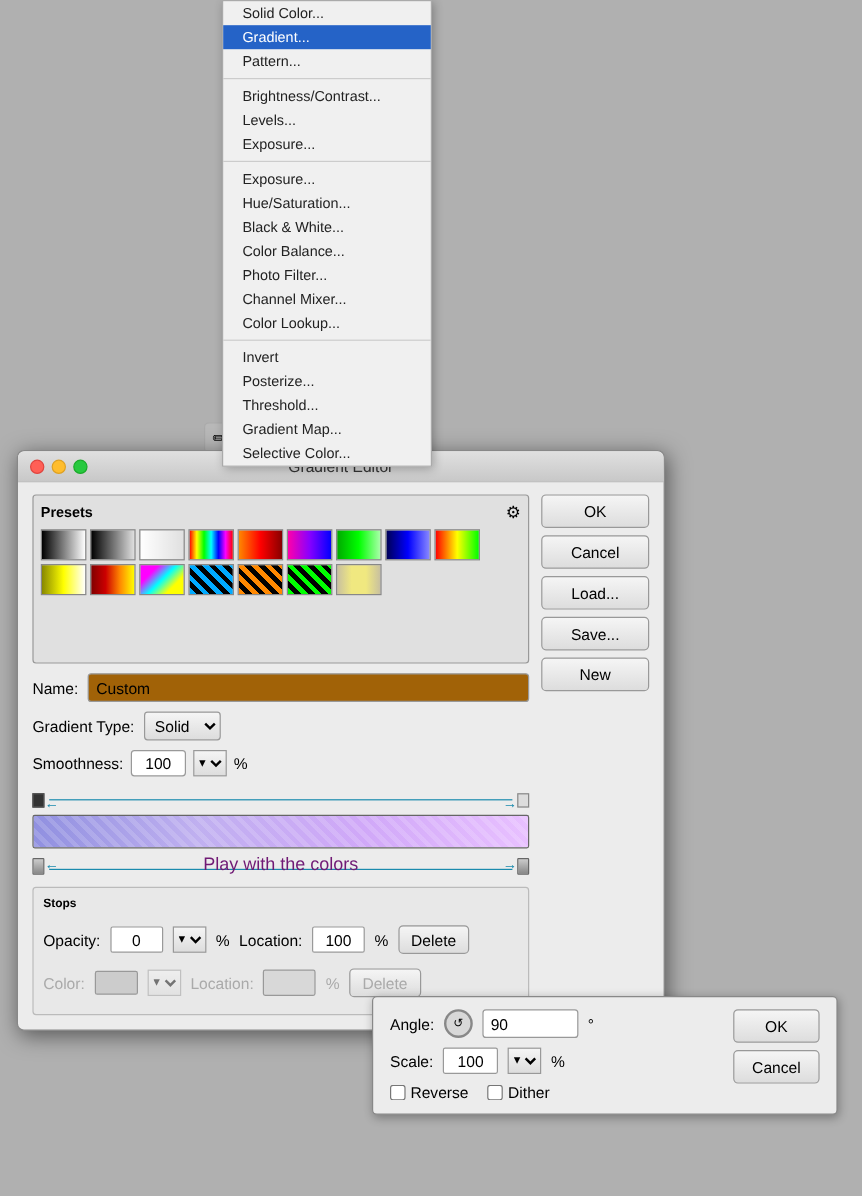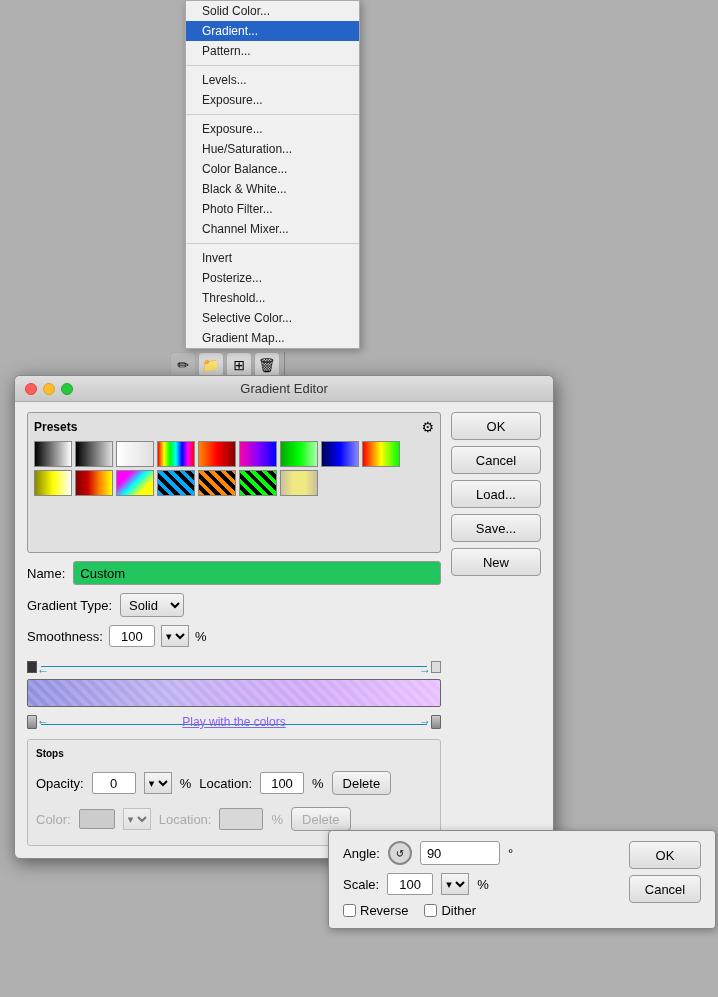--- a/index.html
+++ b/index.html
@@ -176,21 +176,21 @@
       margin-bottom: 8px;
     }
     .name-label { font-size: 13px; }
     .name-input {
       flex: 1;
       height: 24px;
       border: 1px solid #999;
       border-radius: 3px;
       padding: 0 6px;
       font-size: 13px;
-      background: #22c55e;
+      background: #a16207;
     }
 
     
     .gradient-type-row {
       display: flex;
       align-items: center;
       gap: 8px;
       margin-bottom: 8px;
     }
     .gradient-type-label { font-size: 13px; }
@@ -319,21 +319,21 @@
       height: 20px;
       background: #ccc;
       border: 1px solid #999;
       border-radius: 2px;
     }
 
     
     .bottom-panel {
       position: absolute;
       top: 830px;
-      left: 328px;
+      left: 310px;
       width: 388px;
       background: #ececec;
       border: 1px solid #888;
       border-radius: 4px;
       padding: 10px 14px;
       box-shadow: 1px 2px 8px rgba(0,0,0,0.3);
     }
     .bottom-row {
       display: flex;
       align-items: center;
@@ -430,35 +430,37 @@
     }
   </style>
 </head>
 <body>
 
 <div class="dropdown-menu">
   <div class="menu-item">Solid Color...</div>
   <div class="menu-item highlighted">Gradient...</div>
   <div class="menu-item">Pattern...</div>
   <div class="menu-separator"></div>
+  <div class="menu-item">Brightness/Contrast...</div>
   <div class="menu-item">Levels...</div>
   <div class="menu-item">Exposure...</div>
   <div class="menu-separator"></div>
   <div class="menu-item">Exposure...</div>
   <div class="menu-item">Hue/Saturation...</div>
+  <div class="menu-item">Black &amp; White...</div>
   <div class="menu-item">Color Balance...</div>
-  <div class="menu-item">Black &amp; White...</div>
   <div class="menu-item">Photo Filter...</div>
   <div class="menu-item">Channel Mixer...</div>
+  <div class="menu-item">Color Lookup...</div>
   <div class="menu-separator"></div>
   <div class="menu-item">Invert</div>
   <div class="menu-item">Posterize...</div>
   <div class="menu-item">Threshold...</div>
+  <div class="menu-item">Gradient Map...</div>
   <div class="menu-item">Selective Color...</div>
-  <div class="menu-item">Gradient Map...</div>
 </div>
 
 <div class="toolbar-strip">
   <div class="toolbar-btn active">✏</div>
   <div class="toolbar-btn">📁</div>
   <div class="toolbar-btn">⊞</div>
   <div class="toolbar-btn">🗑</div>
   <div class="separator-line"></div>
 </div>
 
@@ -536,21 +538,21 @@
           </div>
 
           <div class="gradient-bar">
             <div class="gradient-bar-overlay"></div>
           </div>
 
           <div style="position:relative; height:22px; margin-top:2px;">
             <div style="position:absolute; left:0; bottom:2px; width:10px; height:14px; background:linear-gradient(to bottom,#ccc,#888); border:1px solid #666; cursor:pointer; border-radius:1px;"></div>
             <div style="position:absolute; right:0; bottom:2px; width:10px; height:14px; background:linear-gradient(to bottom,#ccc,#888); border:1px solid #666; cursor:pointer; border-radius:1px;"></div>
             <div style="position:absolute; bottom:6px; left:14px; right:14px; height:1px; background:#1a8aad;"></div>
-            <div style="position:absolute; bottom:2px; left:50%; transform:translateX(-50%); color:#8b5cf6; font-size:12px; white-space:nowrap;text-decoration:underline;">Play with the colors</div>
+            <div style="position:absolute; bottom:2px; left:50%; transform:translateX(-50%); color:#701a75; font-size:15px; white-space:nowrap;">Play with the colors</div>
             <div style="position:absolute; bottom:4px; left:10px; color:#1a8aad; font-size:12px;">←</div>
             <div style="position:absolute; bottom:4px; right:10px; color:#1a8aad; font-size:12px;">→</div>
           </div>
         </div>
 
         <div class="stops-section">
           <div class="stops-title">Stops</div>
 
           <div class="stops-row">
             <span class="stops-label">Opacity:</span>

